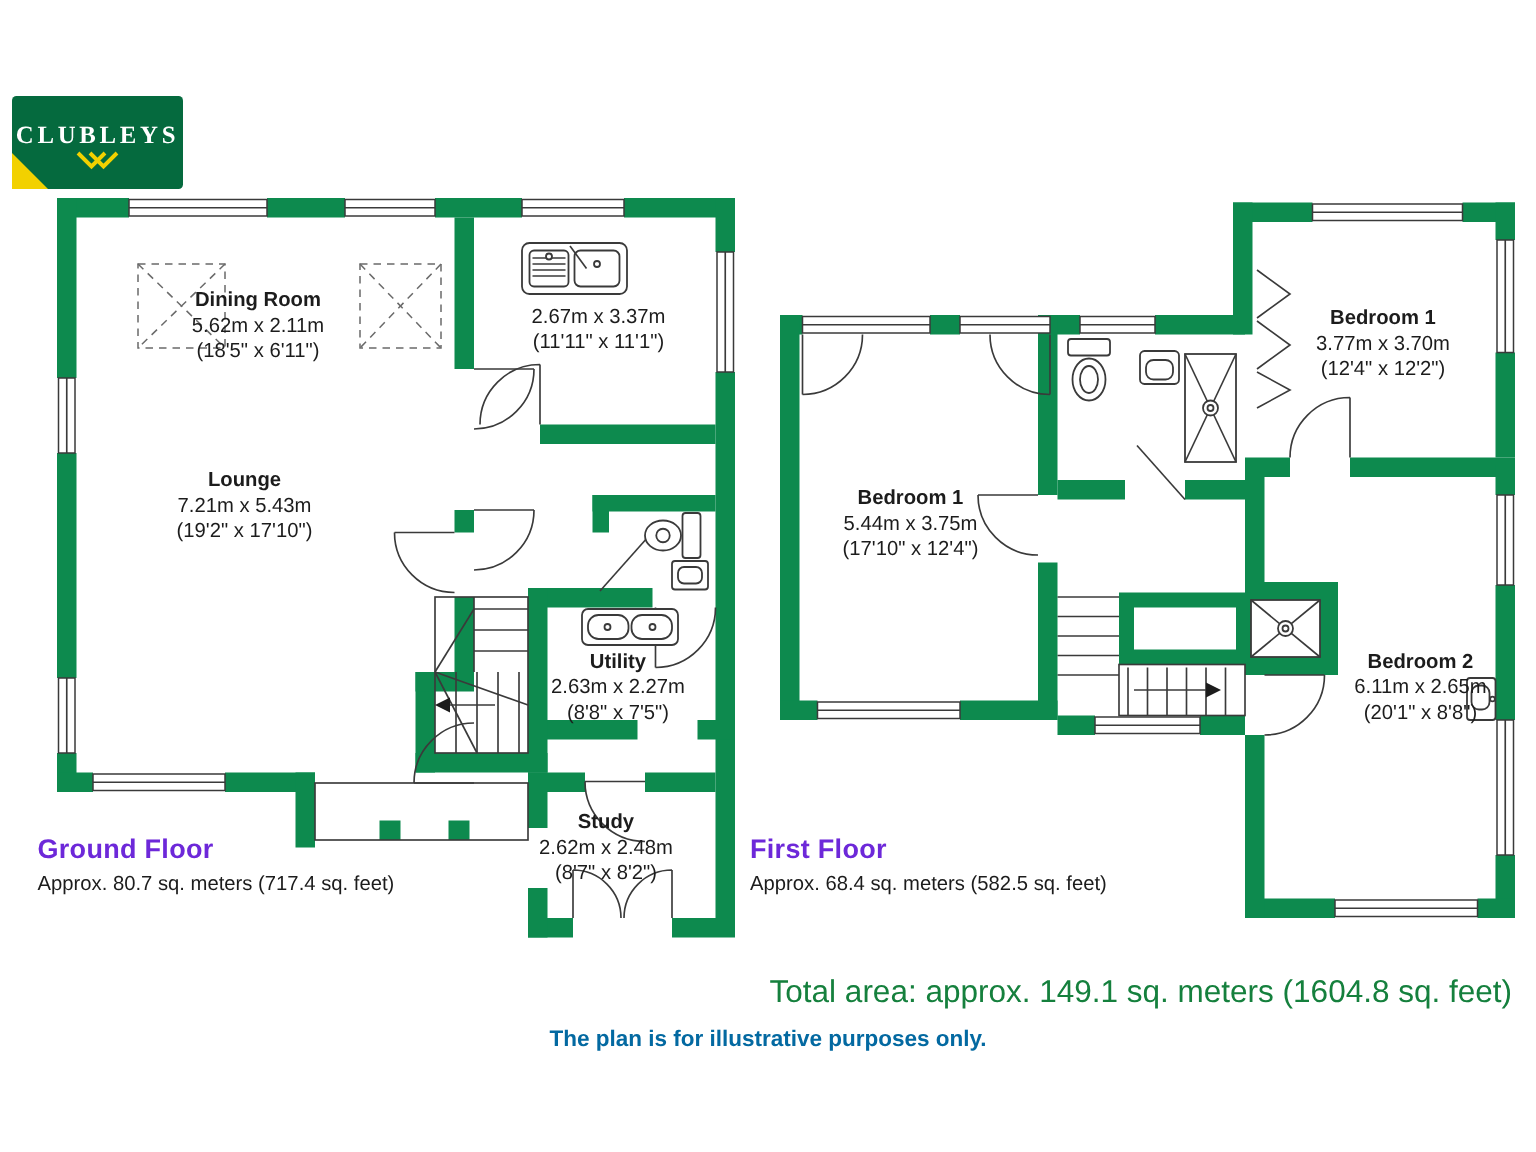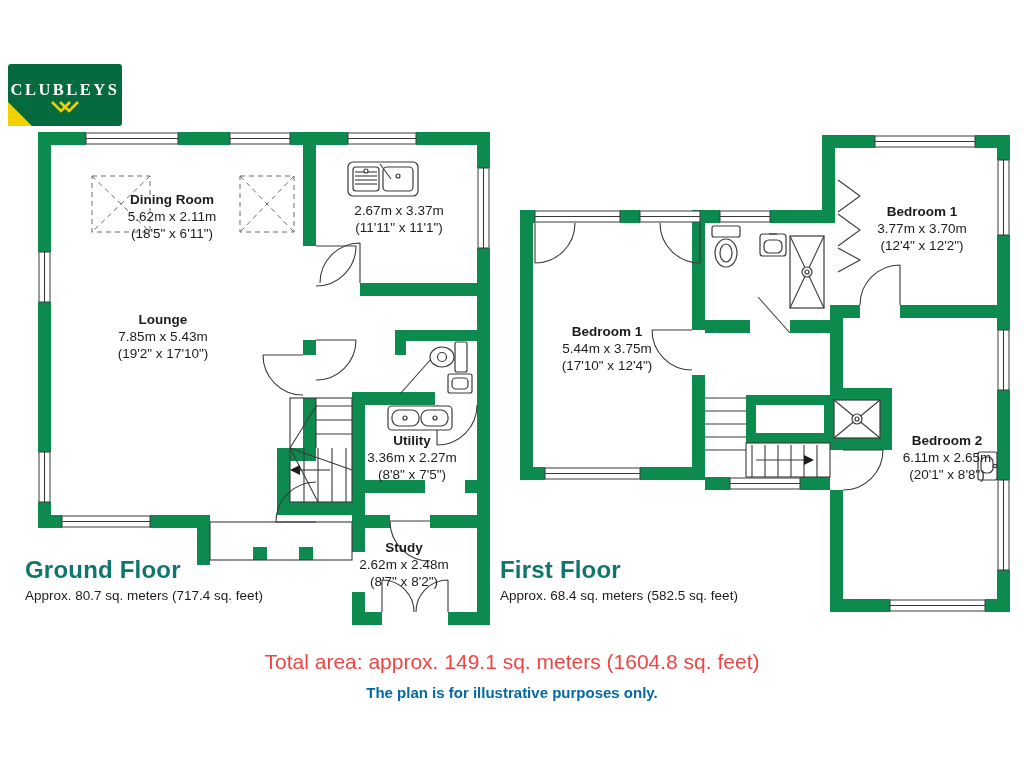--- a/index.html
+++ b/index.html
@@ -9,24 +9,24 @@
   .wall{fill:var(--wall-green,#0d8a4e);}
   .win{fill:#ffffff;stroke:#3a3a3a;stroke-width:1;}
   .thin{stroke:#3a3a3a;stroke-width:1.1;fill:none;}
   .fix{stroke:#3a3a3a;stroke-width:1.2;fill:#ffffff;}
   .dash{stroke:#6a6a6a;stroke-width:1;fill:none;stroke-dasharray:5 4;}
   .ah{fill:#1c1c1c;}
   .room-label{position:absolute;transform:translateX(-50%);text-align:center;
               font-size:13.5px;line-height:17px;white-space:nowrap;}
   .room-label .rname{font-weight:bold;white-space:pre-line;}
   .floor-caption{position:absolute;}
-  .floor-caption .ftitle{font-size:24px;font-weight:bold;color:#0f766e;letter-spacing:0.2px;}
+  .floor-caption .ftitle{font-size:18px;font-weight:bold;color:#6d28d9;letter-spacing:0.2px;}
   .floor-caption .farea{font-size:13.5px;margin-top:4px;}
-  .footer-total{position:absolute;left:0;right:0;top:650px;text-align:center;
-                font-size:21px;color:#ef4444;}
+  .footer-total{position:absolute;left:0;right:16px;top:650px;text-align:right;
+                font-size:21px;color:#15803d;}
   .footer-disclaimer{position:absolute;left:0;right:0;top:684px;text-align:center;
                 font-size:15px;font-weight:600;color:#0369a1;}
   .logo{position:absolute;left:8px;top:64px;width:114px;height:48px;}
   .logo-text{font-family:"Liberation Serif",serif;font-size:16.5px;letter-spacing:2.5px;
              fill:#ffffff;font-weight:bold;}
 </style>
 </head>
 <body>
 
 <div class="page">
@@ -335,27 +335,27 @@
     <div class="rdim">(18'5" x 6'11")</div>
   </div>
 
   <div class="room-label" style="left:399px;top:202px">
     <div class="rdim">2.67m x 3.37m</div>
     <div class="rdim">(11'11" x 11'1")</div>
   </div>
 
   <div class="room-label" style="left:163px;top:311px">
     <div class="rname">Lounge</div>
-    <div class="rdim">7.85m x 5.43m</div>
+    <div class="rdim">7.21m x 5.43m</div>
     <div class="rdim">(19'2" x 17'10")</div>
   </div>
 
   <div class="room-label" style="left:412px;top:432px">
     <div class="rname">Utility</div>
-    <div class="rdim">3.36m x 2.27m</div>
+    <div class="rdim">2.63m x 2.27m</div>
     <div class="rdim">(8'8" x 7'5")</div>
   </div>
 
   <div class="room-label" style="left:404px;top:539px">
     <div class="rname">Study</div>
     <div class="rdim">2.62m x 2.48m</div>
     <div class="rdim">(8'7" x 8'2")</div>
   </div>
 
   <div class="room-label" style="left:607px;top:323px">

